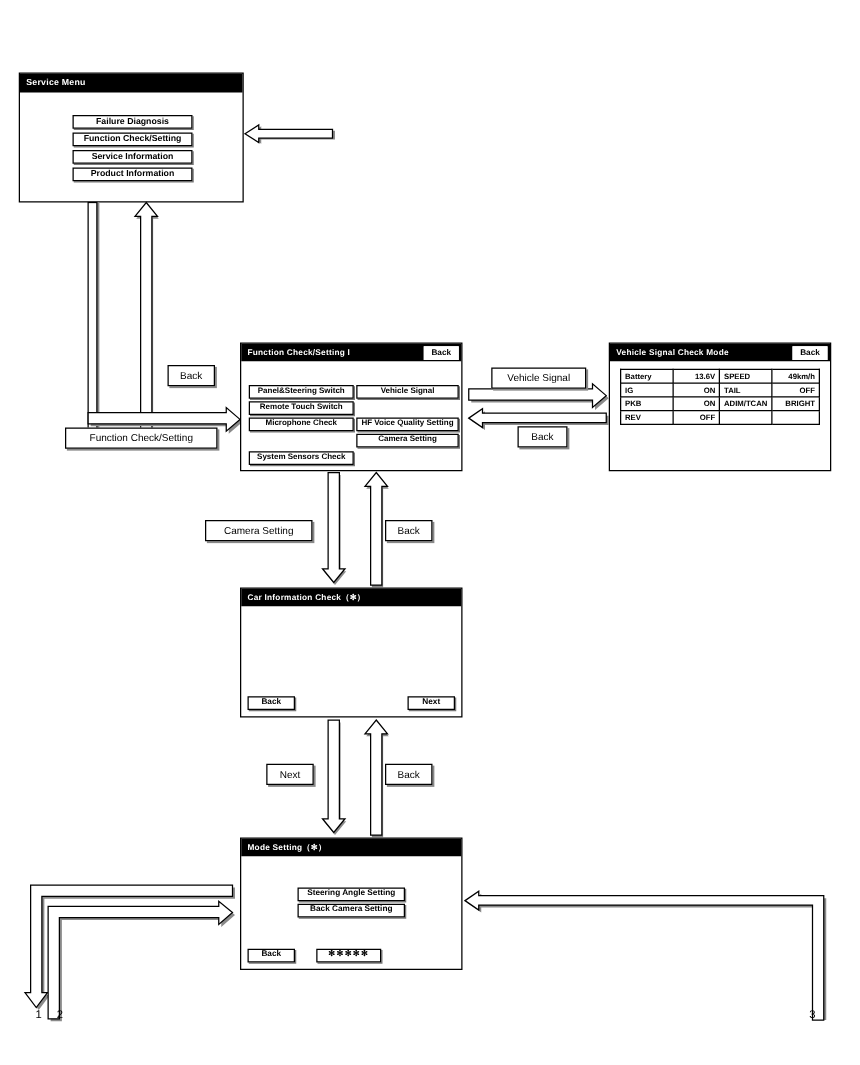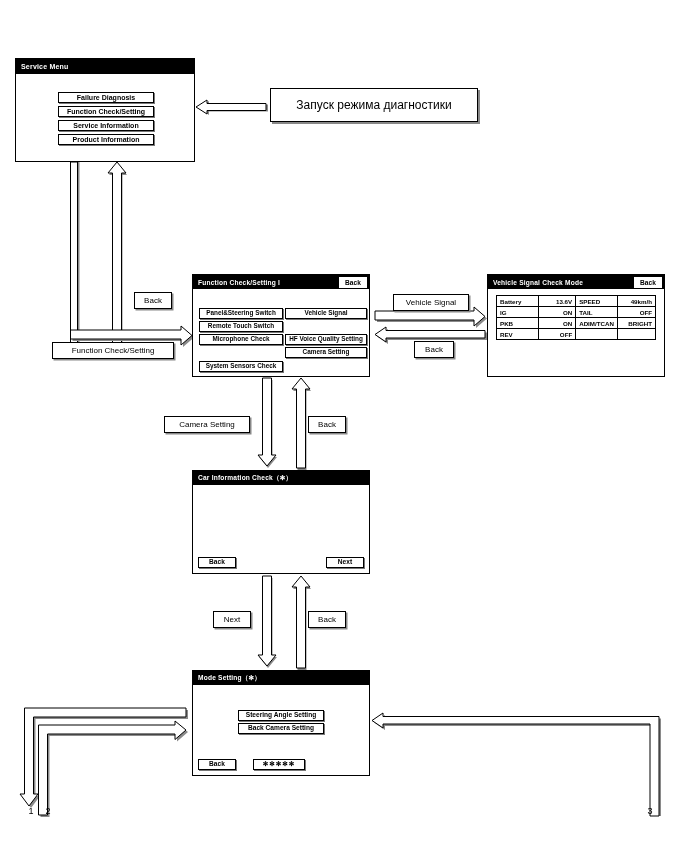--- a/index.html
+++ b/index.html
@@ -175,23 +175,20 @@
     font-size: 9px;
     text-align: center;
     width: 14px;
   }
 </style>
 </head>
 <body>
 
 <div class="canvas">
 
-  <div class="bigbox" id="entry-note" style="left:270px; top:88px; width:208px; height:34px;">
-    <span>Запуск режима диагностики</span>
-  </div>
 
   <div class="arrow" style="left:196px; top:99px;">
     <svg width="72" height="16" viewBox="0 0 72 16">
       <polygon class="hollow-shadow" points="2,9 13,2 13,5.5 72,5.5 72,12.5 13,12.5 13,16"></polygon>
       <polygon class="hollow" points="0,8 11,1 11,4.5 70,4.5 70,11.5 11,11.5 11,15"></polygon>
     </svg>
   </div>
 
   <div class="screen" id="service-menu">
     <div class="screen-title">

